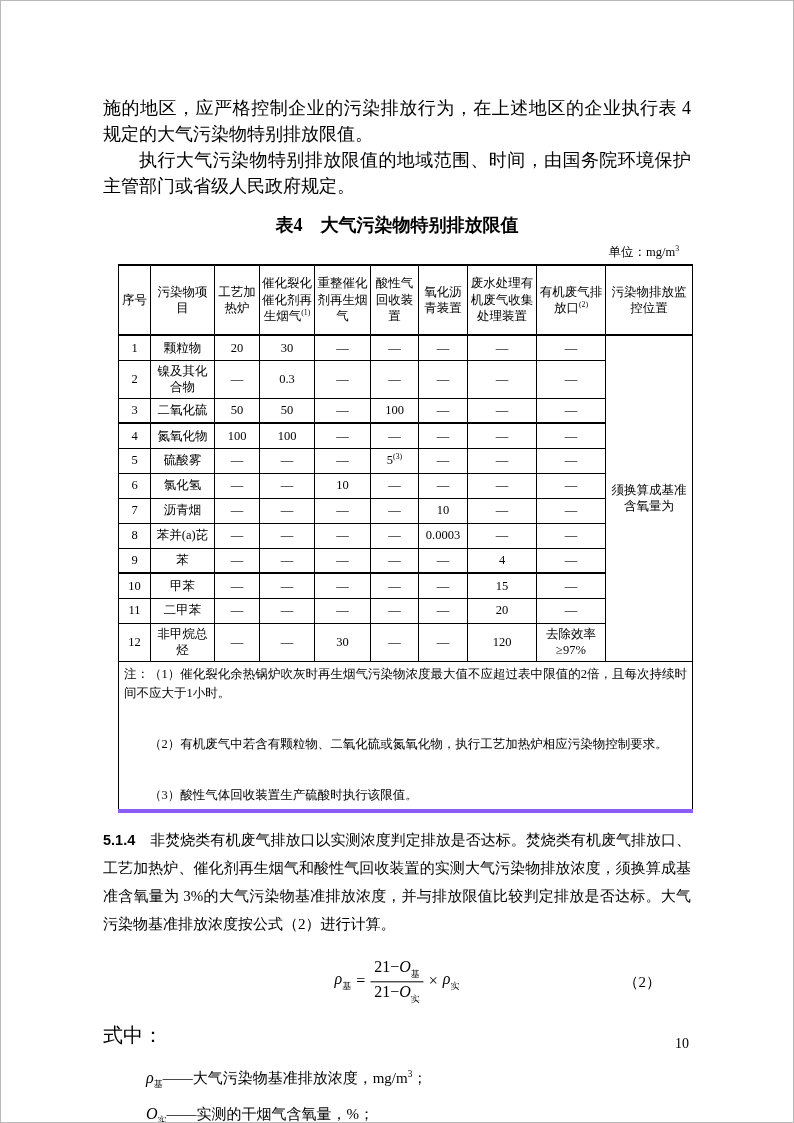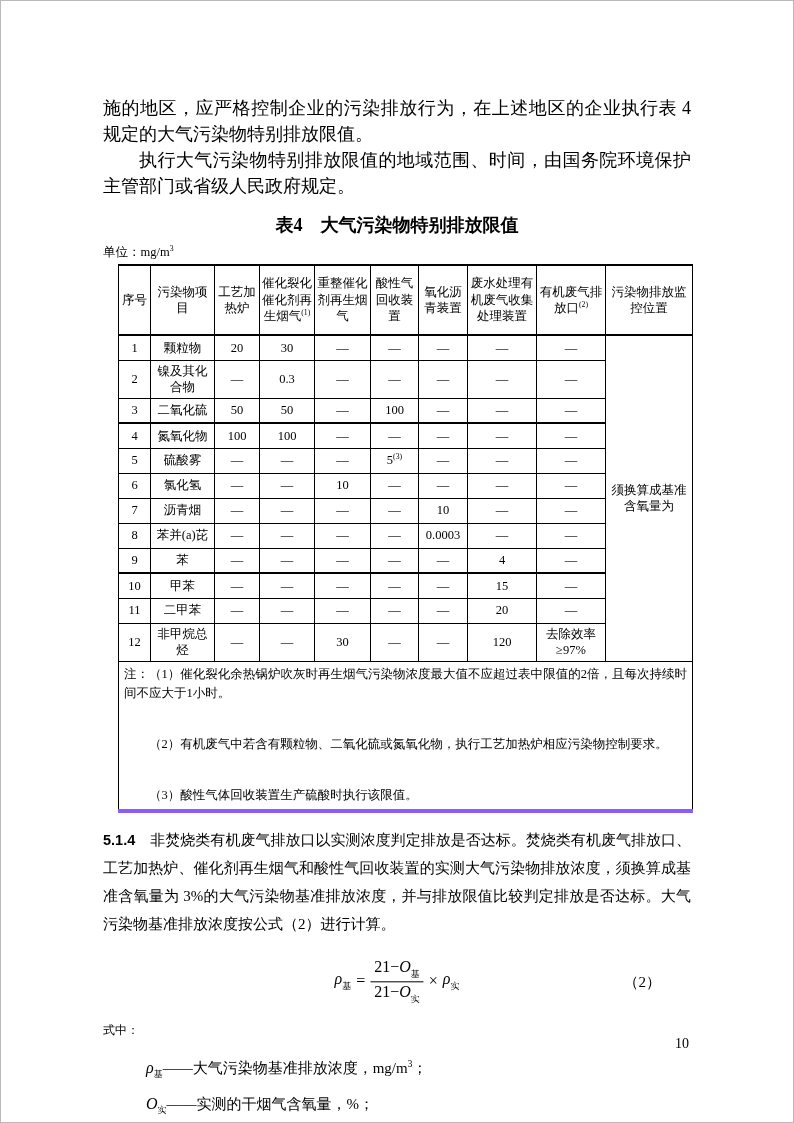--- a/index.html
+++ b/index.html
@@ -15,21 +15,21 @@
     overflow:hidden;
   }
   .content { padding:94px 102px 0 102px; }
 
   
   .para { font-size:18px; line-height:26px; text-align:justify; }
   .para.indent { text-indent:2em; }
 
   
   .table-title { margin-top:14px; text-align:center; font-size:18px; font-weight:bold; }
-  .unit-line { margin-top:7px; padding-right:12px; text-align:left; font-size:12.5px; }
+  .unit-line { margin-top:7px; padding-right:12px; text-align:right; font-size:12.5px; }
 
   
   table.limits {
     margin-left:15px; margin-top:3px;
     width:574px; table-layout:fixed;
     border-collapse:collapse;
     font-size:12.5px; line-height:1.32;
   }
   table.limits th, table.limits td {
     border:1px solid #000;
@@ -63,21 +63,21 @@
     font-size:16px;
   }
   .formula i { font-style:italic; }
   .formula sub { font-size:9px; vertical-align:sub; }
   .frac { display:inline-flex; flex-direction:column; align-items:flex-end; }
   .frac .num { padding:0 4px 1px 4px; border-bottom:1px solid #000; }
   .frac .den { padding:1px 4px 0 4px; }
   .eq-number { position:absolute; right:30px; top:50%; transform:translateY(-50%); font-size:15px; }
 
   
-  .where-label { margin-top:12px; font-size:12px; }
+  .where-label { margin-top:12px; font-size:20px; }
   .where-items { margin:14px 0 0 43px; }
   .where-item { font-size:15px; line-height:30px; }
   .where-item i { font-style:italic; font-size:16px; }
   .where-item sub { font-size:9px; }
 
   
   .page-number {
     position:absolute; right:102px; bottom:70px;
     width:60px; text-align:right; padding-right:2px;
     font-size:14px;

